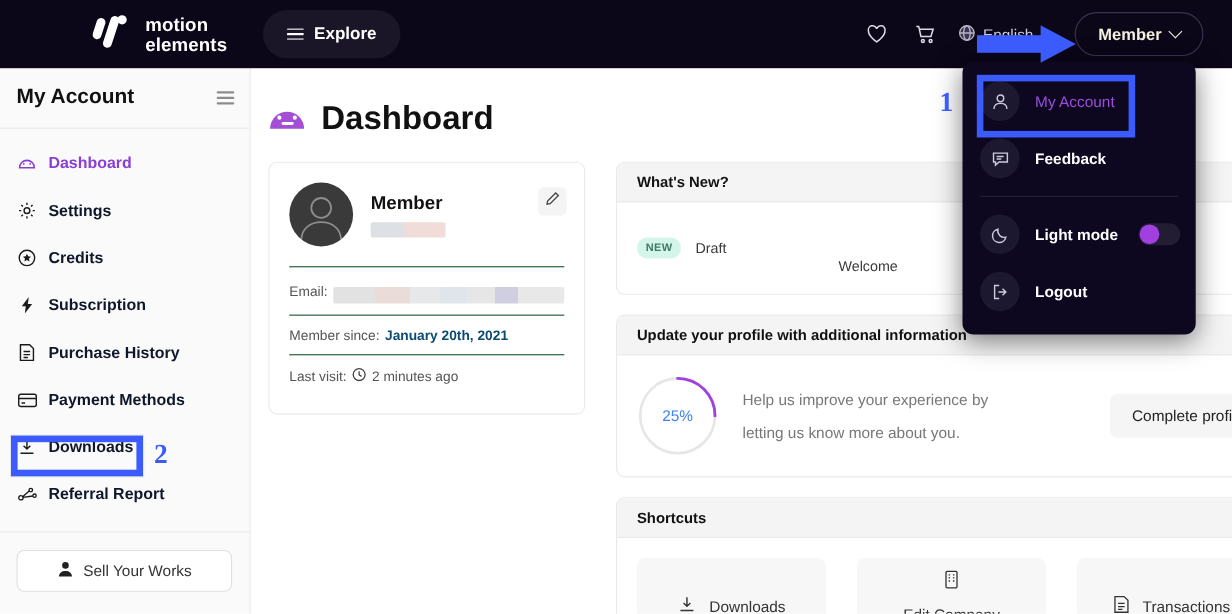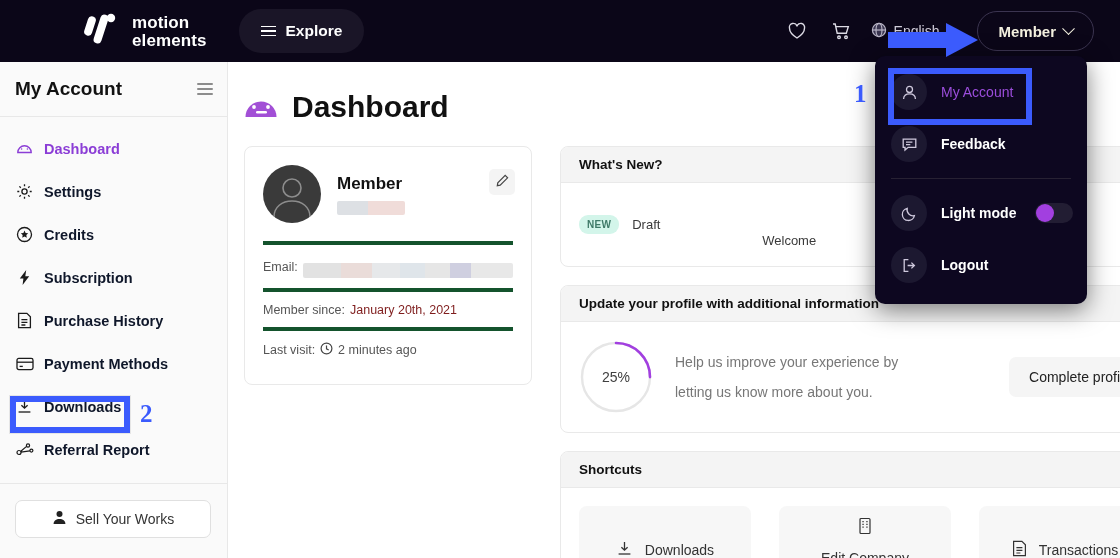--- a/index.html
+++ b/index.html
@@ -93,37 +93,37 @@
   }
   .avatar svg { position: absolute; left: 7px; top: 8px; }
   .prof-top { display: flex; align-items: center; gap: 16px; }
   .prof-name { font-size: 17px; font-weight: 700; color: #111; }
   .redact { height: 14px; border-radius: 2px; margin-top: 7px; }
   .redact.n { width: 68px; background: linear-gradient(90deg,#dde0e4 0 45%, #f0dcd9 45% 100%); }
   .edit-btn {
     position: absolute; right: 16px; top: 22px; width: 26px; height: 26px;
     border-radius: 5px; background: #f4f4f4; display:flex; align-items:center; justify-content:center; cursor:pointer;
   }
-  .prof-row { font-size: 12.5px; color: #555; padding: 11px 0 10px 0; border-top: 4px solid #14532d; display:flex; align-items:center; gap:5px;}
+  .prof-row { font-size: 12.5px; color: #555; padding: 11px 0 10px 0; border-top: 1px solid #14532d; display:flex; align-items:center; gap:5px;}
   .prof-row:first-of-type { border-top: none; }
-  .prof-row b { color:#7f1d1d; font-weight:400; }
+  .prof-row b { color:#0c4a6e; font-weight:700; }
   .redact.email { flex:1; height: 15px; background: linear-gradient(90deg,#e2e2e2 0 18%, #eadcd9 18% 33%, #e6e8ea 33% 46%, #dfe5ea 46% 58%, #e6e6e6 58% 70%, #cfcfe0 70% 80%, #e8e8e8 80% 100%); }
 
   .panel { border: 1px solid #e9e9e9; border-radius: 8px; overflow: hidden; background: #fff; margin-bottom: 18px; }
   .panel-head { background: #f4f4f4; padding: 10px 18px; font-size: 13.5px; font-weight: 700; color: #111; border-bottom: 1px solid #e9e9e9; }
   .panel-body { padding: 18px; }
 
   .news-row { display: flex; align-items: center; font-size: 13px; color: #333; }
   .badge-new { background: #d3f5ea; color: #3f7a68; font-size: 10px; font-weight: 700; padding: 4px 8px; border-radius: 9px; letter-spacing:.3px;text-align:center;}
   .news-draft { margin-left: 13px; width: 130px; color:#3a3a3a;}
   .news-title { color:#3a3a3a;margin-top:32px; }
 
   .profile-progress { display: flex; align-items: center; gap: 22px; }
   .ring { width: 74px; height: 74px; position: relative; flex: 0 0 74px; }
-  .ring .pct { position:absolute; inset:0; display:flex; align-items:center; justify-content:center; font-size:14px; color:#404040; }
+  .ring .pct { position:absolute; inset:0; display:flex; align-items:center; justify-content:center; font-size:14px; color:#3b82f6; }
   .pp-text { font-size: 14px; color: #777; line-height: 30px; }
   .complete-btn {
     margin-left: auto; background: #f5f5f5; border: none; border-radius: 7px;
     padding: 12px 20px; font-size: 14px; color:#222; cursor: pointer; white-space: nowrap;
   }
 
   .shortcuts { display: flex; gap: 28px; }
   .sc {
     background: #f7f7f7; border-radius: 8px; min-height: 42px; padding: 11px 22px;
     display: flex; align-items: center; justify-content: center; gap: 12px;

